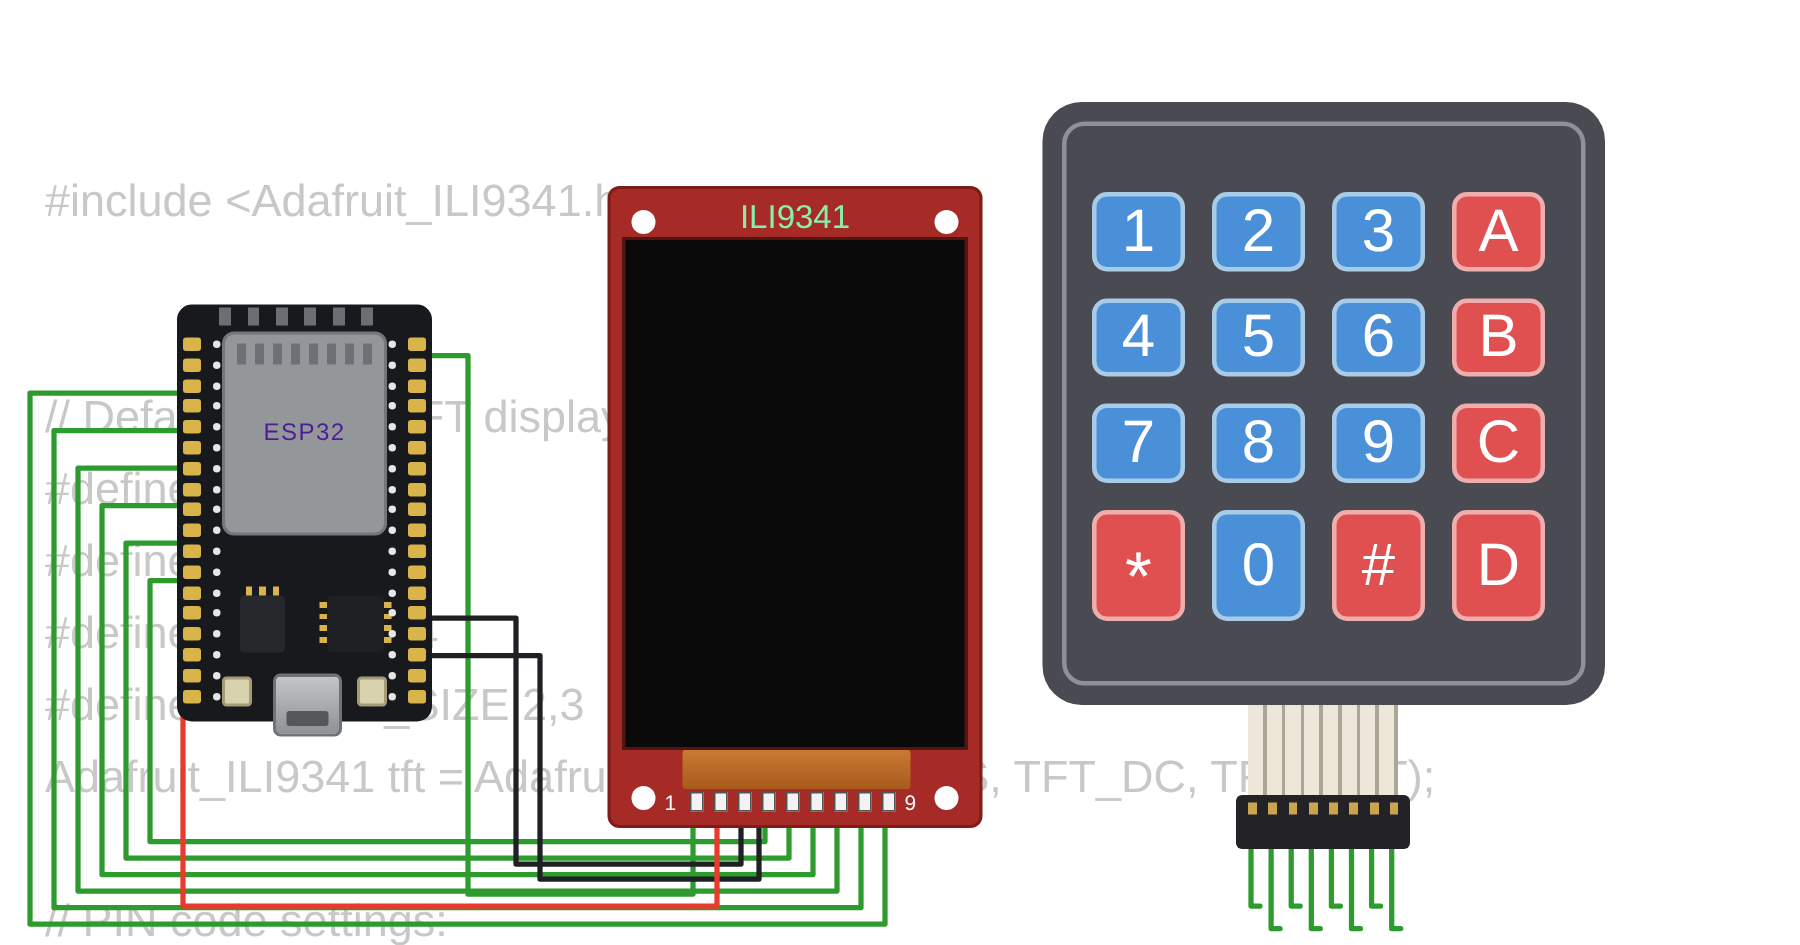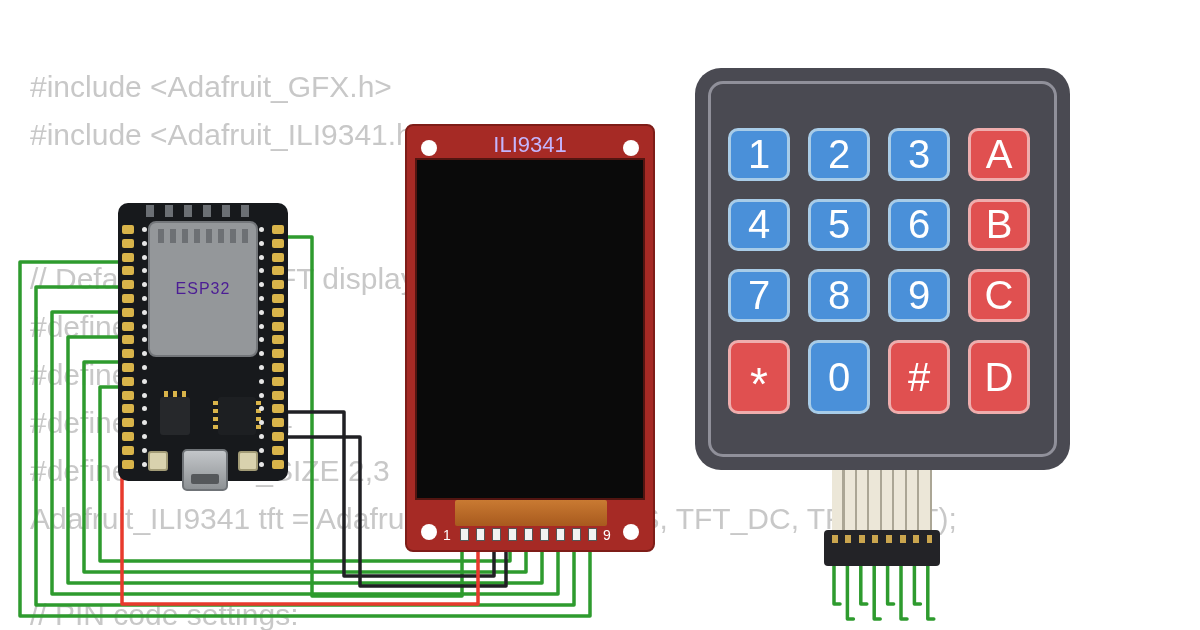--- a/index.html
+++ b/index.html
@@ -36,21 +36,21 @@
   .esp-usb{position:absolute;left:64px;top:246px;width:46px;height:42px;
          background:linear-gradient(180deg,#c3c6c9,#8e9295);border:2px solid #6f7377;border-radius:5px;box-sizing:border-box;}
   .esp-usb::after{content:"";position:absolute;left:7px;right:7px;bottom:5px;height:10px;background:#55585b;border-radius:2px;}
   .esp-btn{position:absolute;top:248px;width:20px;height:20px;background:#d9d2ae;border:2px solid #a39c77;
          border-radius:3px;box-sizing:border-box;}
   .esp-btn.left{left:30px;} .esp-btn.right{right:30px;}
 
   
   .tft{position:absolute;left:405px;top:124px;width:250px;height:428px;background:#a62a25;
        border:2px solid #7e1d18;border-radius:8px;z-index:3;box-sizing:border-box;}
-  .tft-title{position:absolute;top:6px;left:0;right:0;text-align:center;color:#c4b5fd;font-size:22px;}
+  .tft-title{position:absolute;top:6px;left:0;right:0;text-align:center;color:#86efac;font-size:22px;}
   .tft-hole{position:absolute;width:16px;height:16px;background:#ffffff;border-radius:50%;}
   .tft-hole.tl{left:14px;top:14px;} .tft-hole.tr{right:14px;top:14px;}
   .tft-hole.bl{left:14px;top:398px;} .tft-hole.br{right:14px;top:398px;}
   .tft-screen{position:absolute;left:8px;top:32px;width:230px;height:342px;background:#0a0a0a;
        border:2px solid #521511;box-sizing:border-box;}
   .tft-flex{position:absolute;left:48px;top:374px;width:152px;height:26px;
        background:linear-gradient(180deg,#c97a32,#a85a1e);border-radius:2px;}
   .tft-pin{position:absolute;width:9px;height:13px;background:#f2f2f2;border:1px solid #555;box-sizing:border-box;top:402px;}
   .tft-pinlabel{position:absolute;color:#ffffff;font-size:14px;top:401px;}
   .tft-pinlabel.first{left:36px;} .tft-pinlabel.last{left:196px;}
@@ -71,21 +71,20 @@
        border-radius:4px;z-index:3;}
   .ribbon-connector::before{content:"";position:absolute;top:5px;left:8px;right:8px;height:8px;
        background:repeating-linear-gradient(90deg,#caa54e 0 6px,transparent 6px 13.5px);}
 </style>
 </head>
 <body>
 
 <div class="stage">
 
   <div class="code-layer">
-      <div class="code-line" style="top: 70px; color: rgb(200, 200, 200);">#include &lt;Adafruit_GFX.h&gt;</div>
       <div class="code-line" style="top: 118px; color: rgb(200, 200, 200);">#include &lt;Adafruit_ILI9341.h&gt;</div>
       <div class="code-line" style="top: 262px; color: rgb(200, 200, 200);">// Default ESP32 TFT display pins</div>
       <div class="code-line" style="top: 310px; color: rgb(200, 200, 200);">#define TFT_CS 5</div>
       <div class="code-line" style="top: 358px; color: rgb(200, 200, 200);">#define TFT_DC 2</div>
       <div class="code-line" style="top: 406px; color: rgb(200, 200, 200);">#define TFT_RST 4</div>
       <div class="code-line" style="top: 454px; color: rgb(200, 200, 200);">#define KEYPAD_SIZE 2,3</div>
       <div class="code-line" style="top: 502px; color: rgb(200, 200, 200);">Adafruit_ILI9341 tft = Adafruit_ILI9341(TFT_CS, TFT_DC, TFT_RST);</div>
       <div class="code-line" style="top: 598px; color: rgb(200, 200, 200);">// PIN code settings:</div>
     </div>
 

